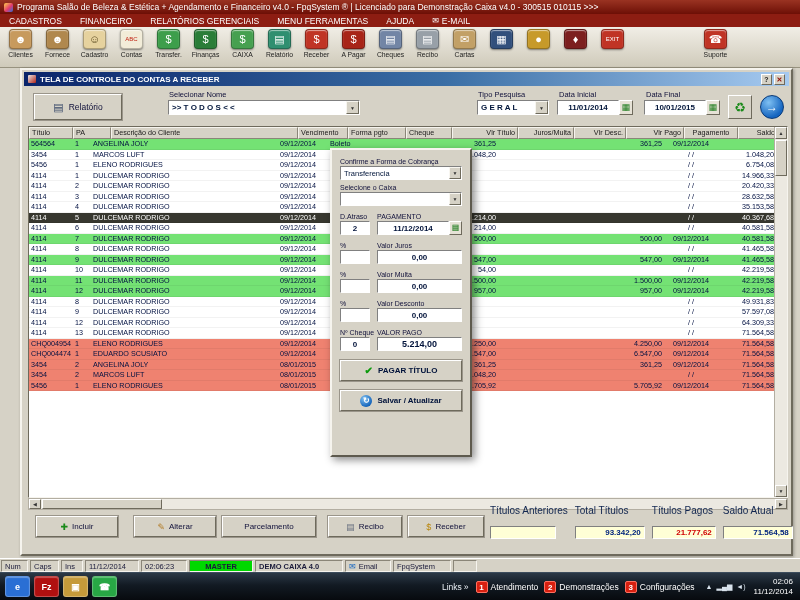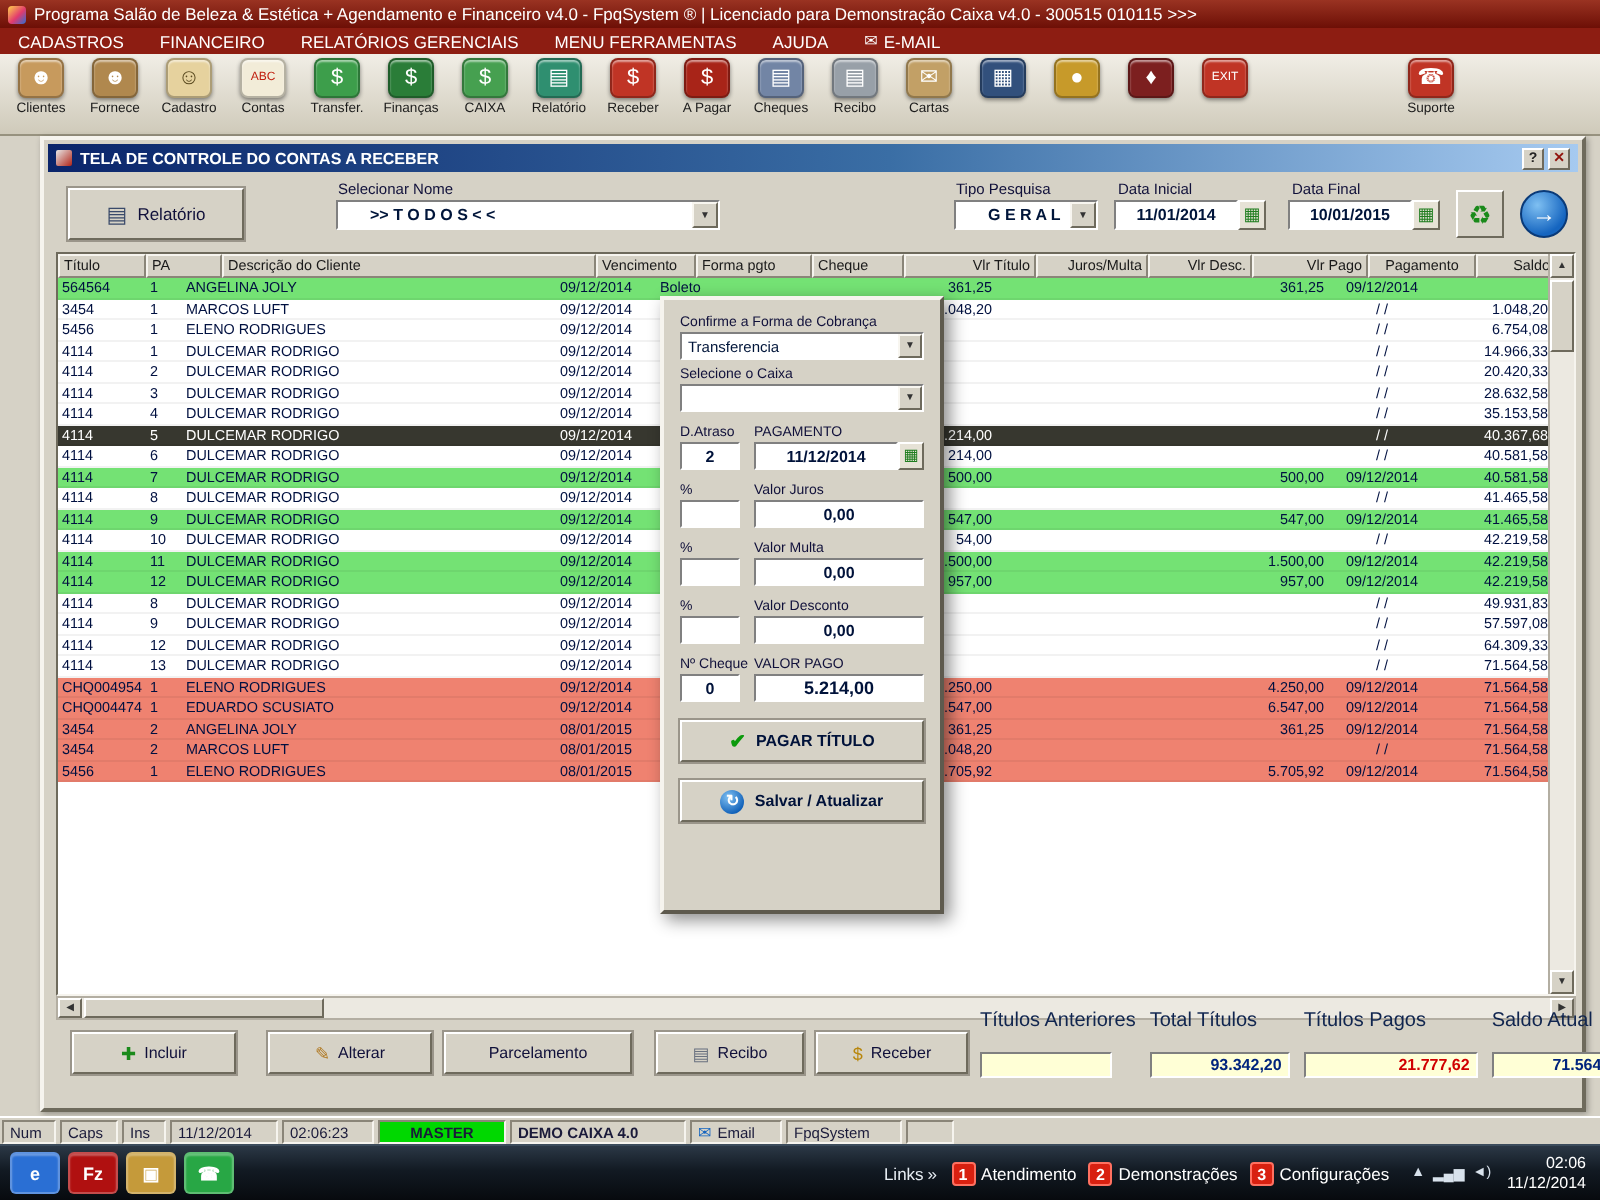--- a/index.html
+++ b/index.html
@@ -24,21 +24,21 @@
   .win-titlebar{position:absolute;left:2px;top:2px;width:765px;height:14px;background:linear-gradient(90deg,#0a246a,#3a6ea5 55%,#a6caf0);display:flex;align-items:center;gap:4px;padding:0 4px;color:#fff;font-size:8px;font-weight:bold;}
   .win-ico{width:8px;height:8px;background:linear-gradient(135deg,#e8e8e8,#b02418);border-radius:1px;}
   .win-btns{margin-left:auto;display:flex;gap:2px;}
   .win-btn{width:11px;height:11px;background:#d6d2c6;border:1px solid;border-color:#fff #6e6a5c #6e6a5c #fff;font-size:7px;line-height:9px;text-align:center;color:#222;cursor:pointer;}
   .win-btn.close{color:#90100a;font-weight:bold;}
 
   
   .report-btn{position:absolute;left:12px;top:24px;width:88px;height:26px;background:#d6d2c6;border:1px solid;border-color:#fff #6e6a5c #6e6a5c #fff;box-shadow:0 0 0 1px #9a958a;display:flex;align-items:center;justify-content:center;gap:5px;font-size:8.5px;color:#10103a;font-family:inherit;cursor:pointer;}
   .printer-icon{font-size:11px;color:#3a4a6a;}
   .ctl-label{position:absolute;font-size:7.5px;color:#10103a;white-space:nowrap;}
-  .combo{position:absolute;height:15px;background:#fff;border:1px solid;border-color:#808080 #fff #fff #808080;display:flex;align-items:center;padding-left:16px;font-size:8px;font-weight:bold;color:#00153a;cursor:pointer;white-space:nowrap;overflow:hidden;}
+  .combo{position:absolute;height:15px;background:#fff;border:1px solid;border-color:#808080 #fff #fff #808080;display:flex;align-items:center;padding-left:3px;font-size:8px;font-weight:bold;color:#00153a;cursor:pointer;white-space:nowrap;overflow:hidden;}
   .combo-btn{margin-left:auto;width:13px;height:13px;flex:0 0 auto;background:#d6d2c6;border:1px solid;border-color:#f8f6f0 #6e6a5c #6e6a5c #f8f6f0;font-size:5px;display:flex;align-items:center;justify-content:center;color:#333;}
   .datefield{position:absolute;height:15px;background:#fff;border:1px solid;border-color:#808080 #fff #fff #808080;display:flex;align-items:center;justify-content:center;font-size:8px;font-weight:bold;color:#00153a;}
   .cal-btn{position:absolute;width:14px;height:15px;background:#e6e2d6;border:1px solid;border-color:#fff #6e6a5c #6e6a5c #fff;font-size:9px;line-height:13px;text-align:center;color:#1f7d1f;cursor:pointer;}
   .refresh-btn{position:absolute;left:706px;top:25px;width:24px;height:24px;background:#d6d2c6;border:1px solid;border-color:#fff #6e6a5c #6e6a5c #fff;font-size:13px;color:#1a8a1a;text-align:center;line-height:21px;cursor:pointer;}
   .go-btn{position:absolute;left:738px;top:25px;width:24px;height:24px;border-radius:50%;background:radial-gradient(circle at 35% 30%,#7fc0f2,#1565c0 70%);border:1px solid #0a3a78;color:#fff;font-size:12px;font-weight:bold;text-align:center;line-height:21px;cursor:pointer;}
 
   
   .grid{position:absolute;left:6px;top:56px;width:760px;height:372px;background:#fff;border:1px solid;border-color:#6e6a5c #f6f4ee #f6f4ee #6e6a5c;overflow:hidden;}
   .table-header{display:flex;height:12px;background:#d6d2c6;width:747px;}
   .th{border:1px solid;border-color:#f6f4ee #8a8578 #8a8578 #f6f4ee;font-size:7.2px;line-height:10px;padding:0 2px;color:#1a1a1a;overflow:hidden;white-space:nowrap;flex:0 0 auto;cursor:pointer;}
@@ -68,21 +68,21 @@
   .foot-btn:nth-child(3){left:200px;width:94px;}
   .foot-btn:nth-child(4){left:306px;width:74px;}
   .foot-btn:nth-child(5){left:386px;width:76px;}
   .foot-icon{font-size:9px;}
   .summary{position:absolute;left:468px;top:435px;display:flex;gap:7px;}
   .sum-box{display:flex;flex-direction:column;}
   .sum-label{font-size:10px;color:#10254f;margin-bottom:10px;white-space:nowrap;}
   .sum-field{height:13px;background:#ffffd6;border:1px solid;border-color:#808080 #fff #fff #808080;font-size:8px;font-weight:bold;text-align:right;padding:1px 3px 0 0;color:#00247d;}
   .sum-box:nth-child(1) .sum-field{width:66px;}
   .sum-box:nth-child(2) .sum-field{width:70px;}
-  .sum-box:nth-child(3) .sum-field{width:87px;}
+  .sum-box:nth-child(3) .sum-field{width:64px;}
   .sum-box:nth-child(4) .sum-field{width:70px;}
 
   
   .dialog{position:absolute;left:330px;top:148px;width:142px;height:309px;background:#d6d2c6;border:2px solid;border-color:#f6f4ee #5e5a4e #5e5a4e #f6f4ee;box-shadow:3px 3px 8px rgba(0,0,0,.45);z-index:40;}
   .dlg-titlebar{height:14px;background:linear-gradient(90deg,#0a246a,#3a6ea5 55%,#89b2e0);display:flex;align-items:center;padding:0 3px;color:#fff;font-size:7.3px;font-weight:bold;white-space:nowrap;}
   .dlg-tbtn{width:11px;height:11px;margin-left:2px;background:#d6d2c6;border:1px solid;border-color:#fff #6e6a5c #6e6a5c #fff;font-size:7px;line-height:9px;text-align:center;color:#222;cursor:pointer;flex:0 0 auto;}
   .dlg-tbtn.close{background:#d5452f;color:#fff;font-weight:bold;}
   .dlg-spacer{margin-left:auto;}
   .dlg-body{padding:4px 8px 0 8px;display:flex;flex-direction:column;}
   .dlg-label{font-size:7px;color:#10103a;margin:4px 0 1px;}

